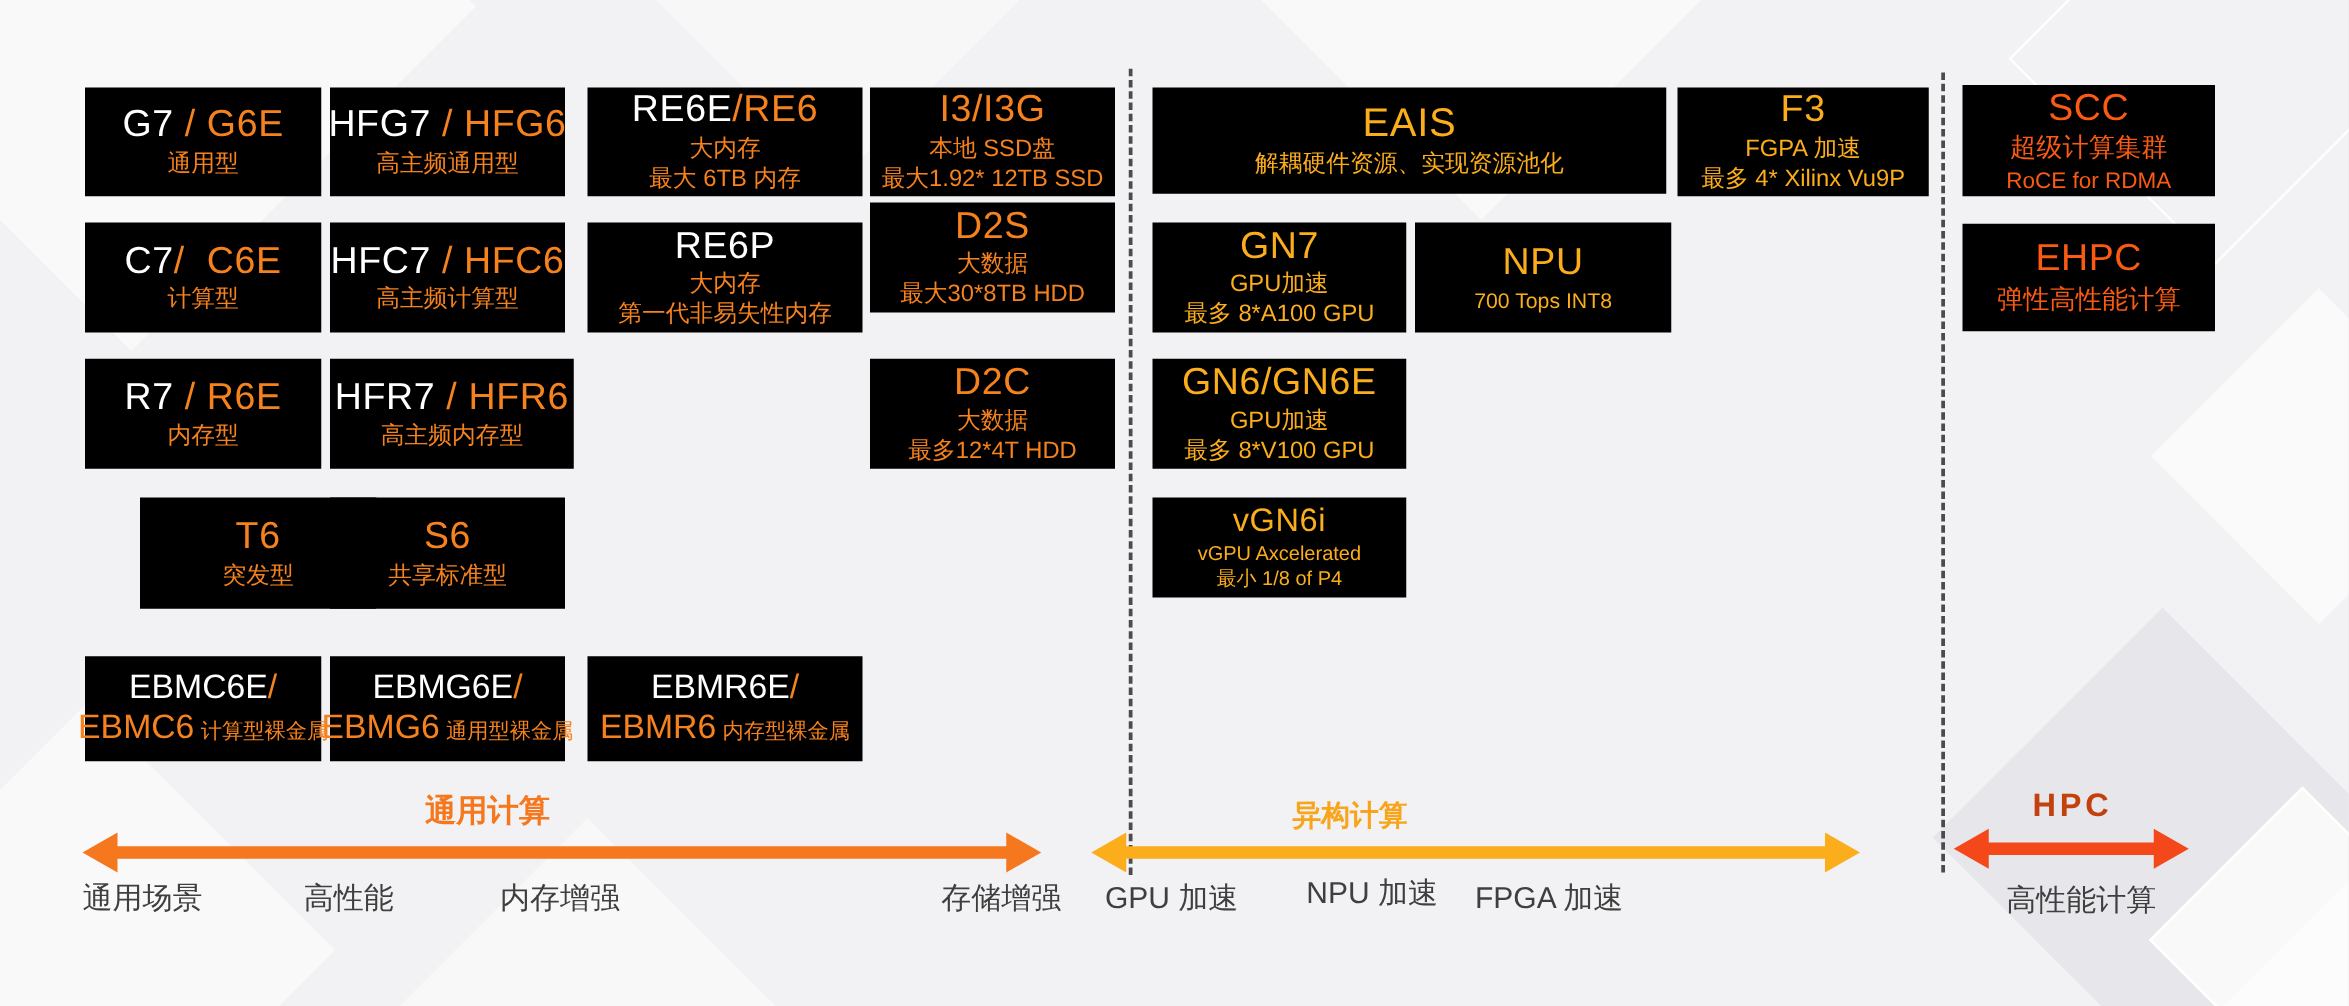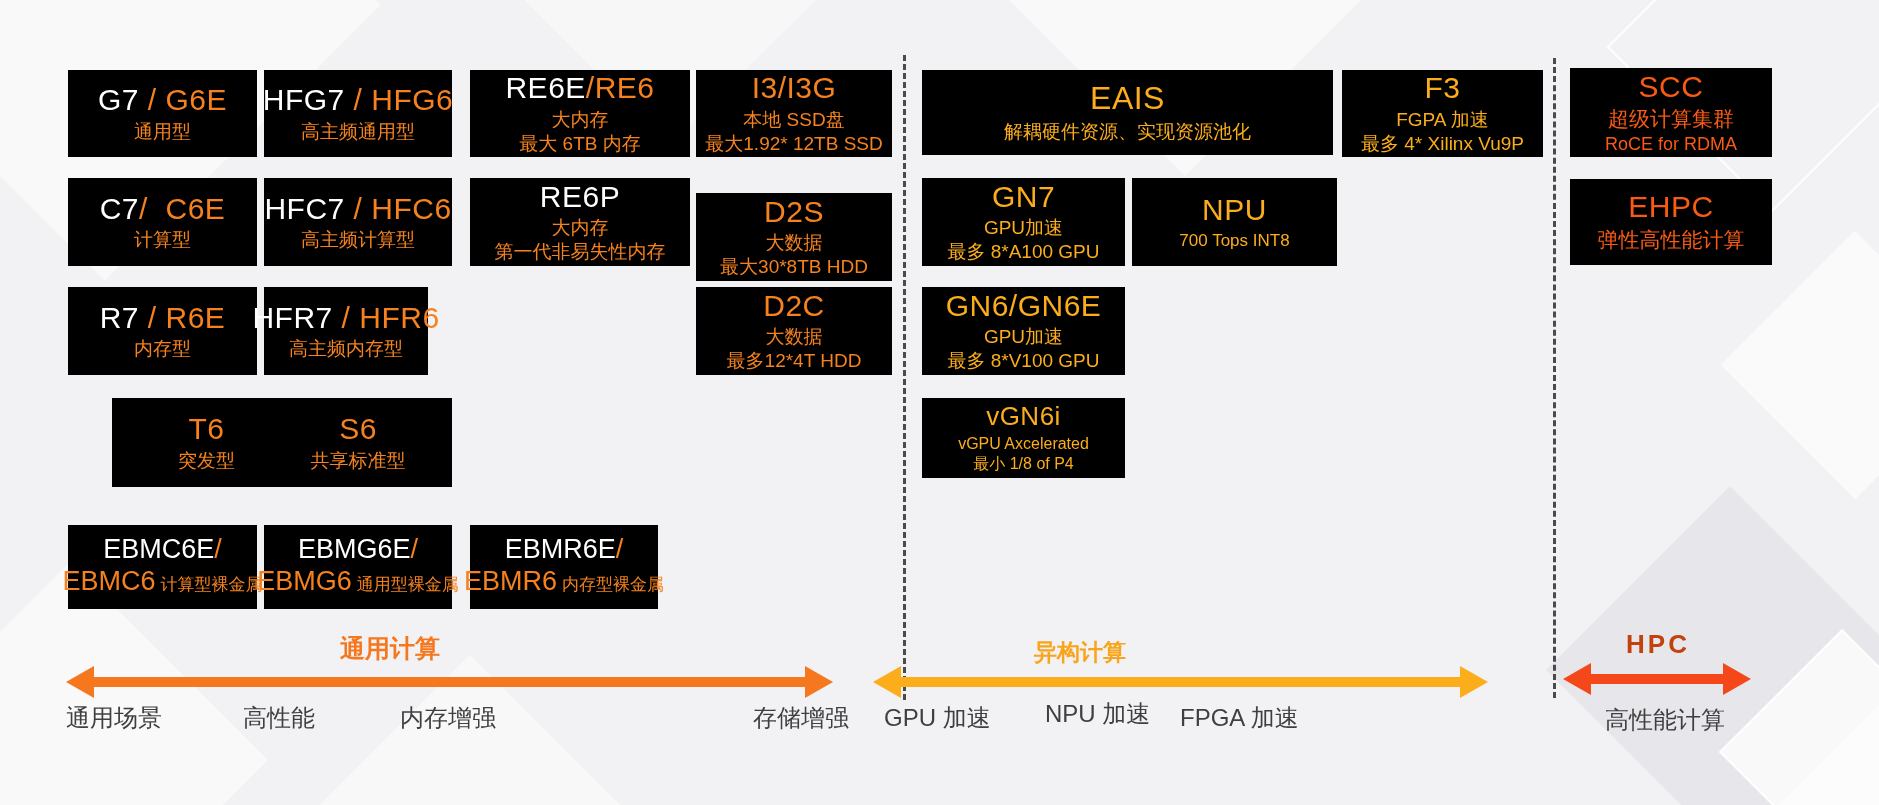--- a/index.html
+++ b/index.html
@@ -83,21 +83,21 @@
   </div>
 
   <div class="box orange" style="left:264px;top:70px;width:188px;height:87px;">
     <div class="code"><span class="w">HFG7 </span><span class="c">/ HFG6</span></div>
     <div class="sub">高主频通用型</div>
   </div>
   <div class="box orange" style="left:264px;top:178px;width:188px;height:88px;">
     <div class="code"><span class="w">HFC7 </span><span class="c">/ HFC6</span></div>
     <div class="sub">高主频计算型</div>
   </div>
-  <div class="box orange" style="left:264px;top:287px;width:164px;height:88px;">
+  <div class="box orange" style="left:264px;top:287px;width:195px;height:88px;">
     <div class="code"><span class="w">HFR7 </span><span class="c">/ HFR6</span></div>
     <div class="sub">高主频内存型</div>
   </div>
   <div class="box orange" style="left:264px;top:398px;width:188px;height:89px;">
     <div class="code"><span class="c">S6</span></div>
     <div class="sub">共享标准型</div>
   </div>
   <div class="box orange" style="left:264px;top:525px;width:188px;height:84px;">
     <div class="ebml1"><span class="w">EBMG6E</span><span class="c">/</span></div>
     <div class="ebml2 c"><span>EBMG6</span><span class="ebmsuffix">通用型裸金属</span></div>
@@ -106,31 +106,31 @@
   <div class="box orange" style="left:470px;top:70px;width:220px;height:87px;">
     <div class="code"><span class="w">RE6E</span><span class="c">/RE6</span></div>
     <div class="sub">大内存</div>
     <div class="sub2">最大 6TB 内存</div>
   </div>
   <div class="box orange" style="left:470px;top:178px;width:220px;height:88px;">
     <div class="code"><span class="w">RE6P</span></div>
     <div class="sub">大内存</div>
     <div class="sub2">第一代非易失性内存</div>
   </div>
-  <div class="box orange" style="left:470px;top:525px;width:188px;height:84px;">
+  <div class="box orange" style="left:470px;top:525px;width:220px;height:84px;">
     <div class="ebml1"><span class="w">EBMR6E</span><span class="c">/</span></div>
     <div class="ebml2 c"><span>EBMR6</span><span class="ebmsuffix">内存型裸金属</span></div>
   </div>
 
   <div class="box orange" style="left:696px;top:70px;width:196px;height:87px;">
     <div class="code"><span class="c">I3/I3G</span></div>
     <div class="sub">本地 SSD盘</div>
     <div class="sub2">最大1.92* 12TB SSD</div>
   </div>
-  <div class="box orange" style="left:696px;top:193px;width:196px;height:88px;">
+  <div class="box orange" style="left:696px;top:162px;width:196px;height:88px;">
     <div class="code"><span class="c">D2S</span></div>
     <div class="sub">大数据</div>
     <div class="sub2">最大30*8TB HDD</div>
   </div>
   <div class="box orange" style="left:696px;top:287px;width:196px;height:88px;">
     <div class="code"><span class="c">D2C</span></div>
     <div class="sub">大数据</div>
     <div class="sub2">最多12*4T HDD</div>
   </div>
 

